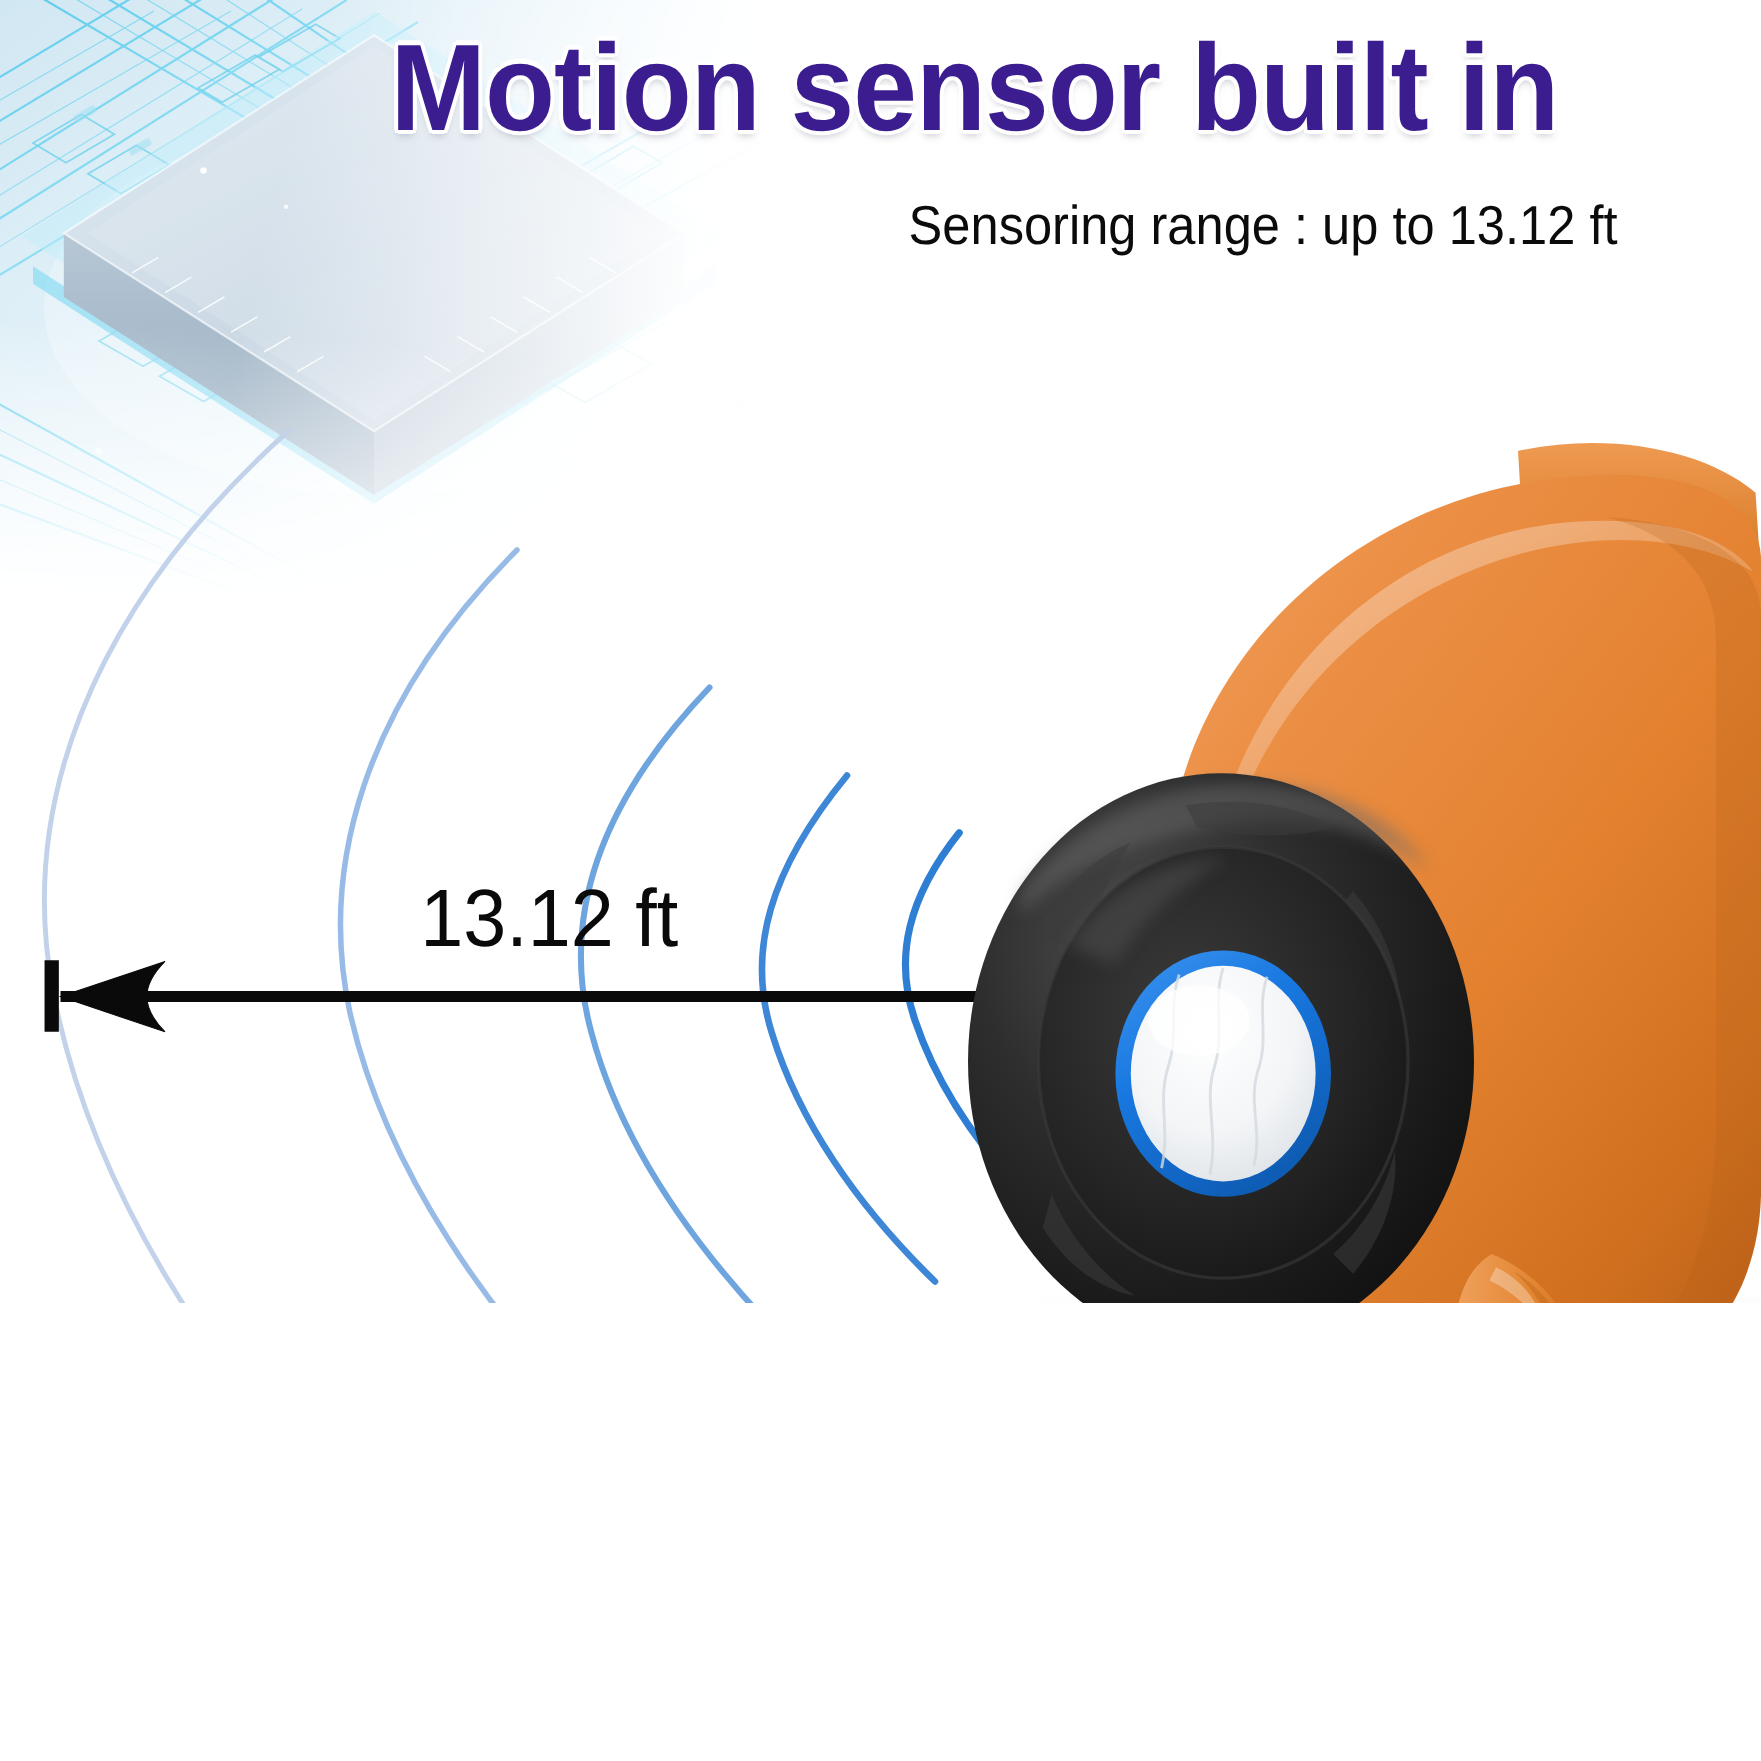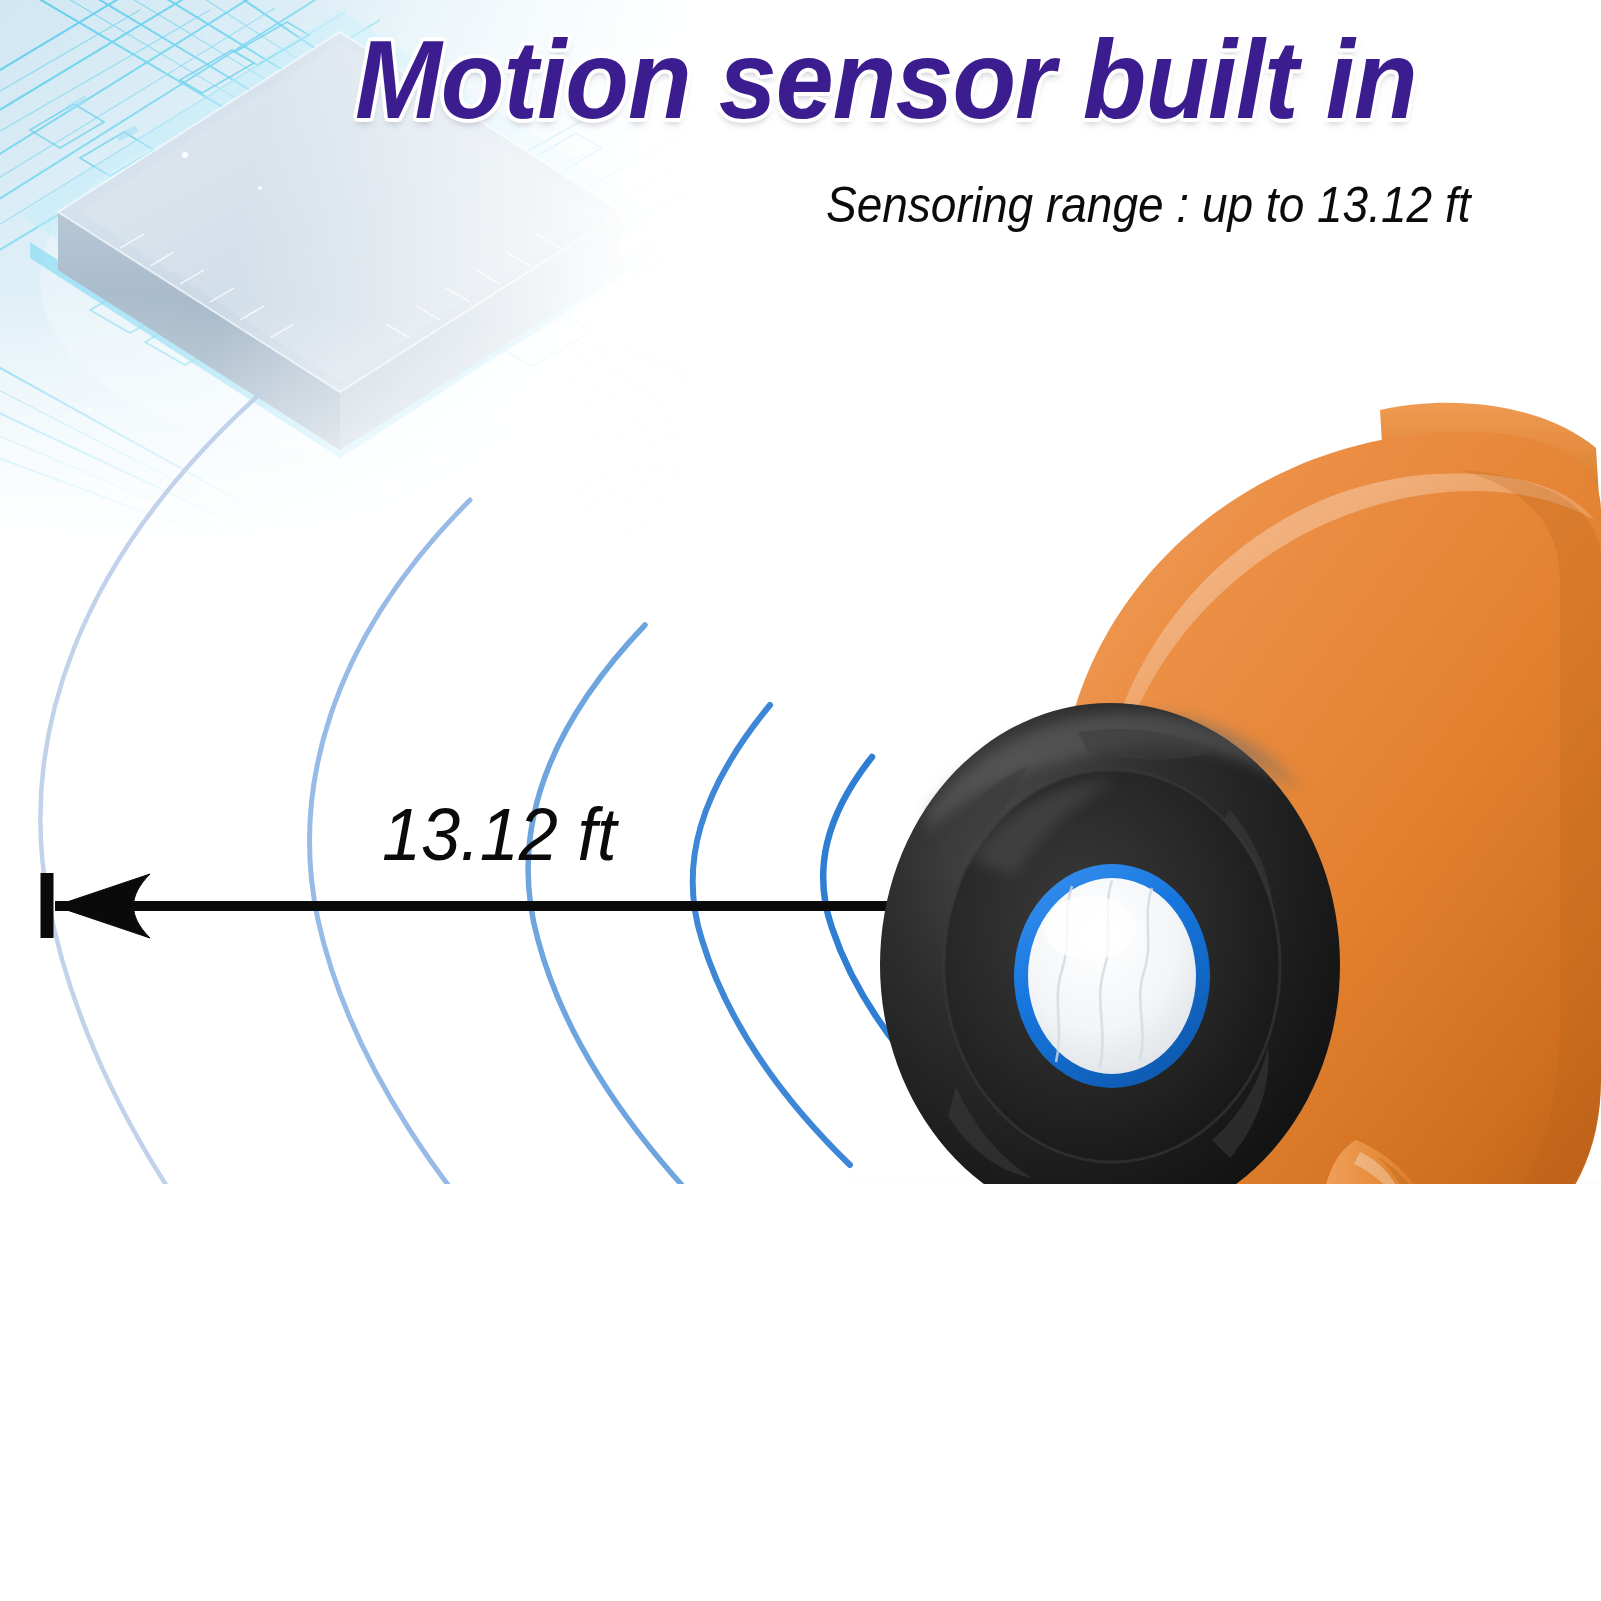--- a/index.html
+++ b/index.html
@@ -1,18 +1,18 @@
 <!DOCTYPE html>
 <html><head>
 <meta charset="utf-8">
 <style>
   html,body{margin:0;padding:0;background:#fff;}
   body{width:1601px;height:1601px;overflow:hidden;font-family:"Liberation Sans",sans-serif;}
 
-  #stage{position:relative;width:1601px;height:1184px;background:#ffffff;overflow:hidden;font-style:italic;}
+  #stage{position:relative;width:1601px;height:1184px;background:#ffffff;overflow:hidden;}
 
   
   .floor{
     position:absolute;left:700px;top:1180px;width:901px;height:421px;
     background:linear-gradient(175deg,rgba(255,255,255,0) 0%,rgba(190,188,186,0.05) 18%,rgba(168,166,164,0.55) 52%,rgba(150,148,146,0.80) 78%,rgba(140,138,136,0.88) 100%);
     pointer-events:none;
   }
   .floor-fade{
     position:absolute;left:640px;top:1150px;width:260px;height:451px;
     background:linear-gradient(90deg,rgba(255,255,255,1) 0%,rgba(255,255,255,0.85) 45%,rgba(255,255,255,0) 100%);

